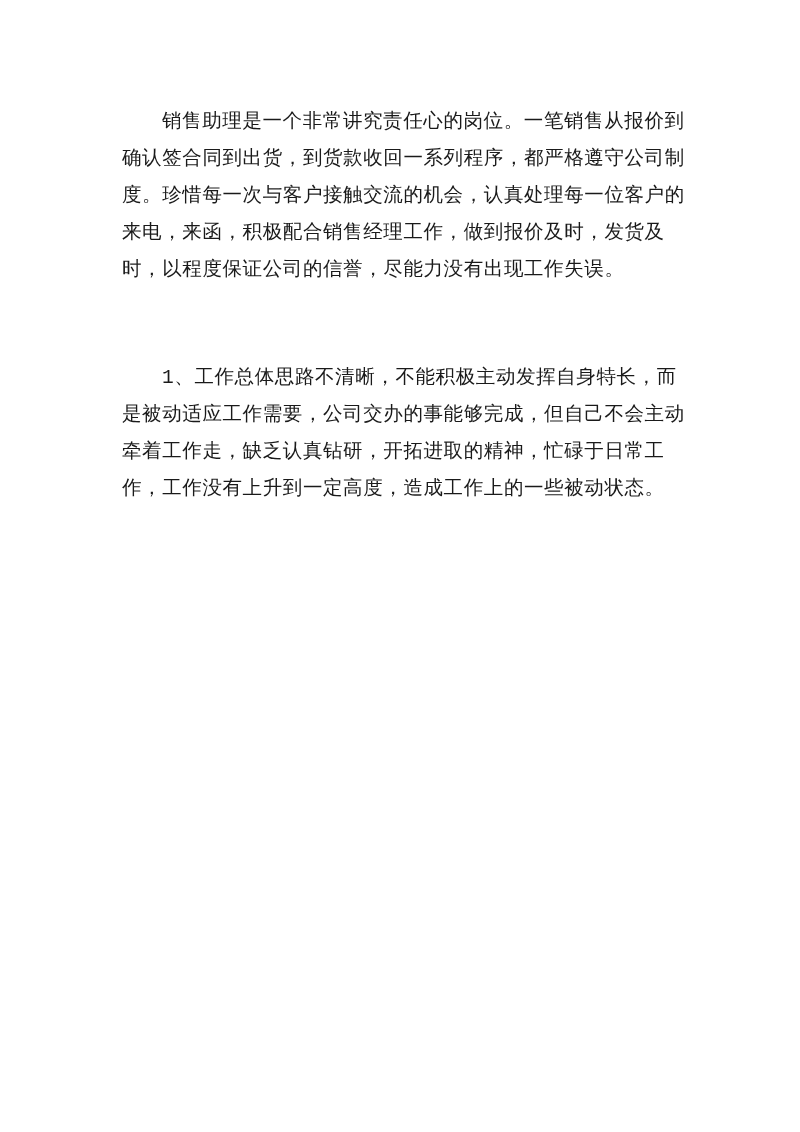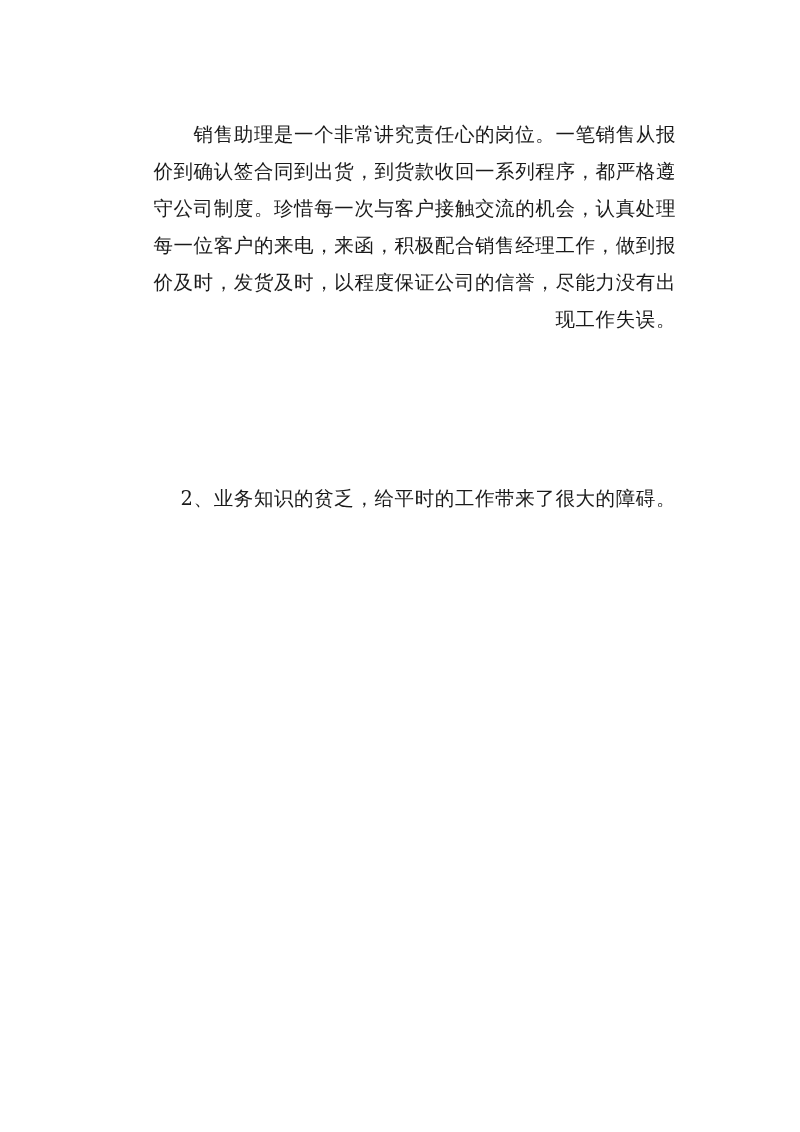--- a/index.html
+++ b/index.html
@@ -1,26 +1,26 @@
 <!DOCTYPE html>
 <html><head>
   <meta charset="utf-8">
   <style>
     html, body { margin: 0; padding: 0; background: #ffffff; }
     body { width: 800px; height: 1132px; position: relative; overflow: hidden;
            font-family: "DejaVu Serif", "Liberation Serif", serif; color: #1a1a1a; }
     .page { position: absolute; left: 122px; top: 104px; width: 566px; }
-    .para { margin: 12px; font-size: 19.5px; line-height: 37px; text-indent: 40px;
-            letter-spacing: 0.6px; text-align: right; word-break: break-all; }
+    .para { margin: 0; font-size: 19.5px; line-height: 37px; text-indent: 40px;
+            letter-spacing: 0.6px; text-align: left; word-break: break-all; font-family: Liberation Mono, monospace; }
     .gap-large { height: 47px; }
     .gap-small { height: 12px; }
   </style>
 </head>
 <body>
 
 <div class="page">
   <p class="para">销售助理是一个非常讲究责任心的岗位。一笔销售从报价到确认签合同到出货，到货款收回一系列程序，都严格遵守公司制度。珍惜每一次与客户接触交流的机会，认真处理每一位客户的来电，来函，积极配合销售经理工作，做到报价及时，发货及时，以程度保证公司的信誉，尽能力没有出现工作失误。</p>
   <div class="gap-large"></div>
   <div class="gap-small"></div>
   <div class="gap-small"></div>
+  <p class="para">1、工作总体思路不清晰，不能积极主动发挥自身特长，而是被动适应工作需要，公司交办的事能够完成，但自己不会主动牵着工作走，缺乏认真钻研，开拓进取的精神，忙碌于日常工作，工作没有上升到一定高度，造成工作上的一些被动状态。</p>
   <div class="gap-large"></div>
-  <p class="para">2、业务知识的贫乏，给平时的工作带来了很大的障碍。</p>
 </div>
 
 </body></html>

